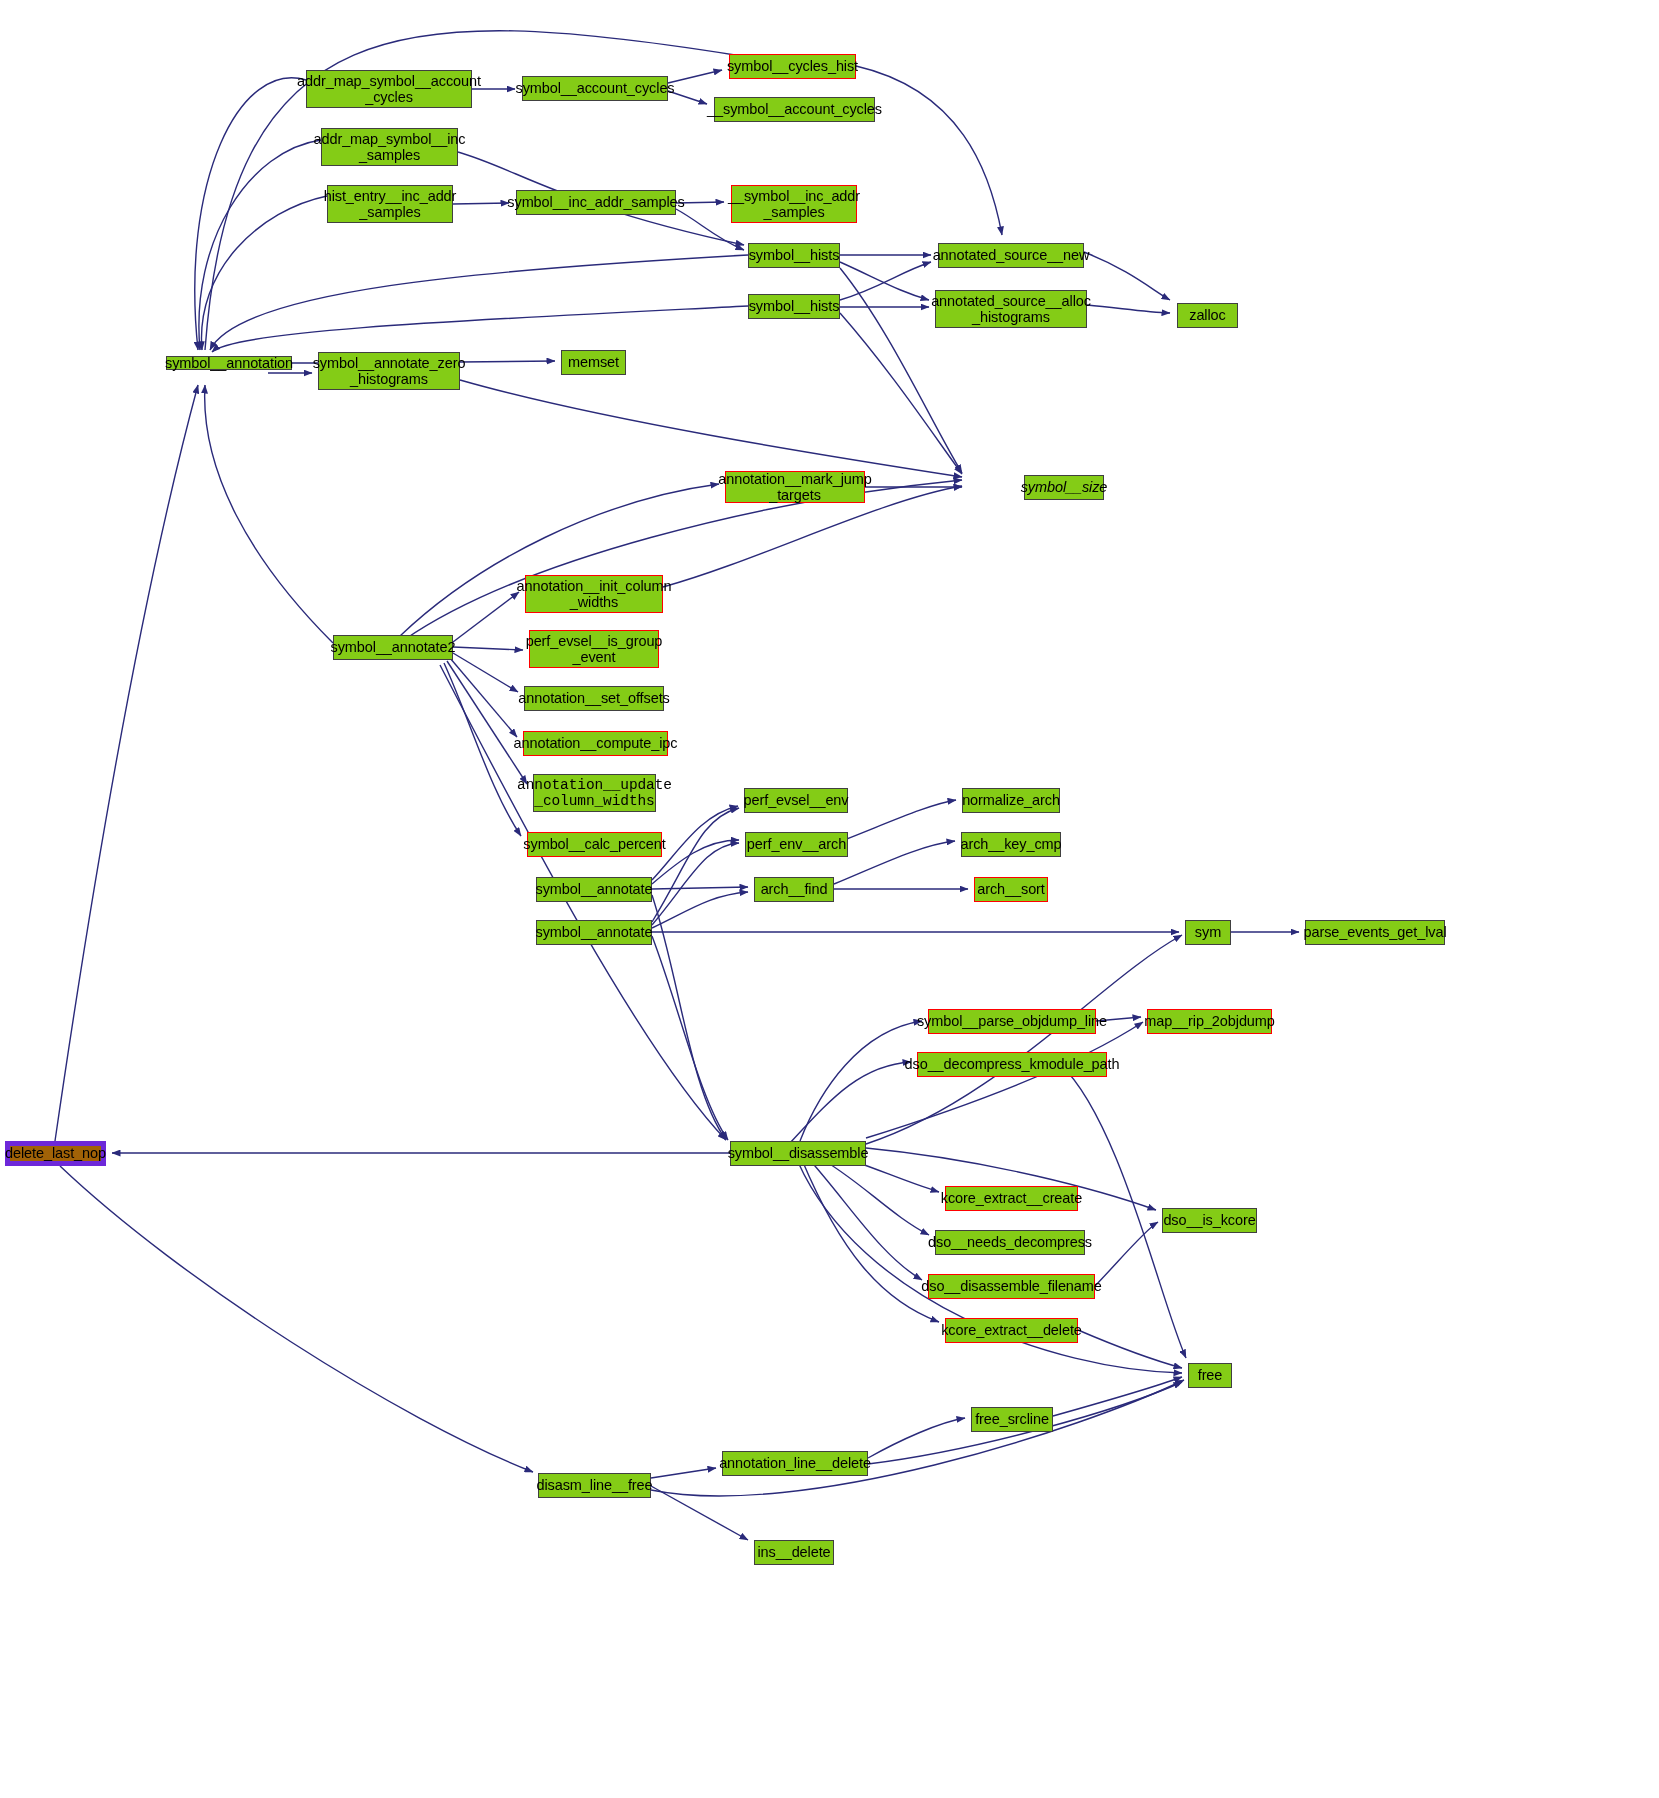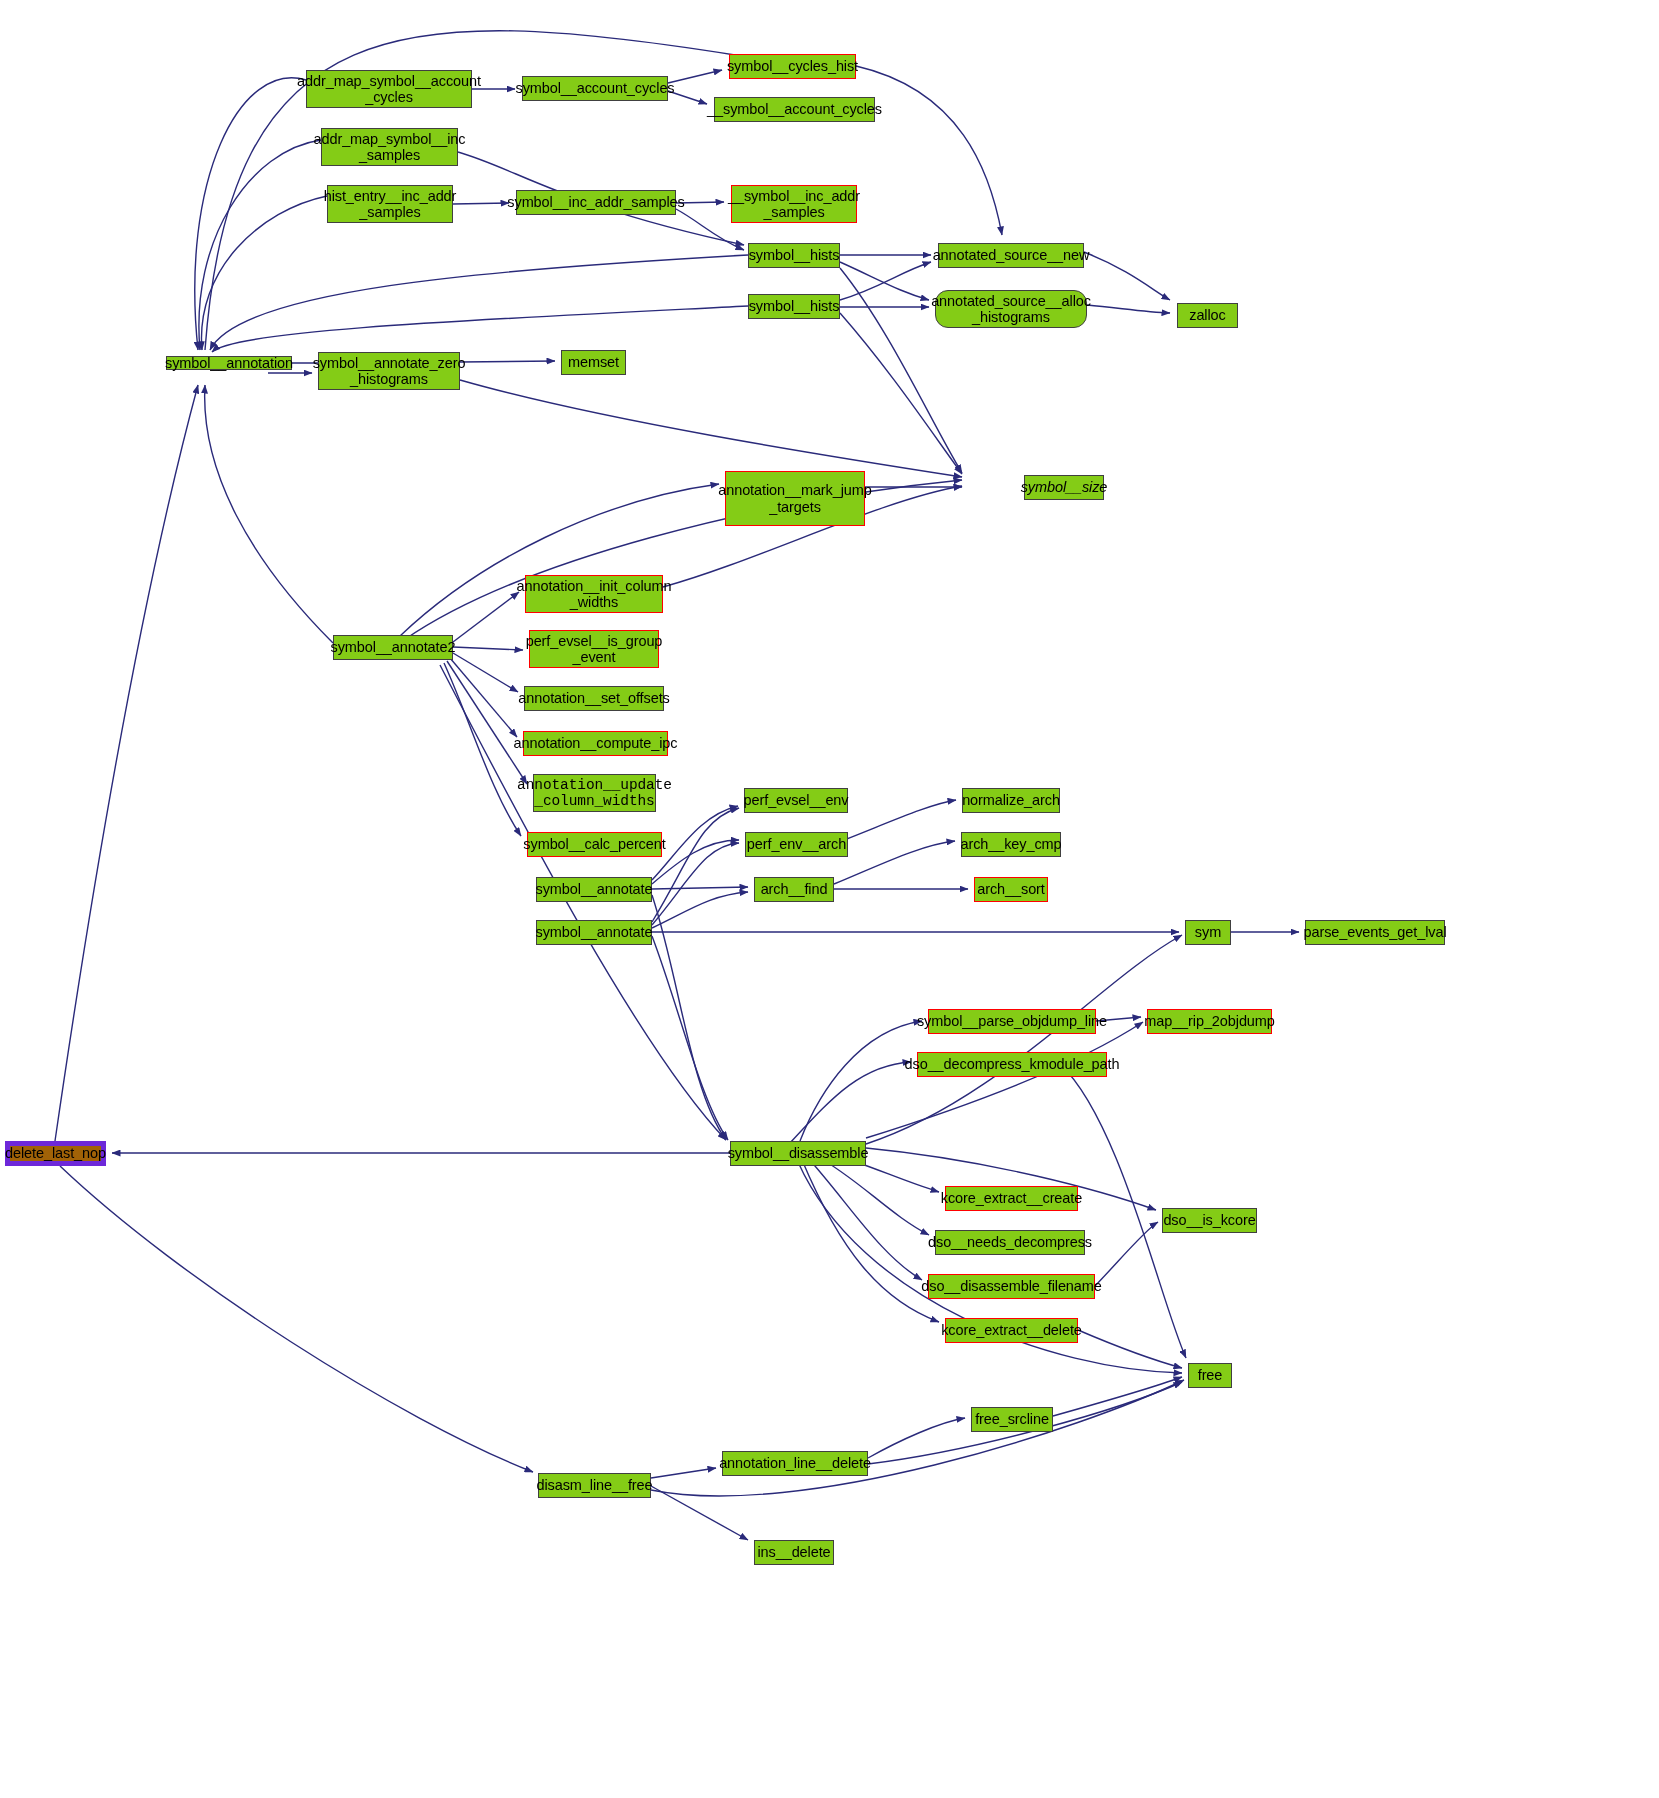--- a/index.html
+++ b/index.html
@@ -153,28 +153,28 @@
     <div class="node" style="left: 321px; top: 128px; width: 137px; height: 38px;">addr_map_symbol__inc
 _samples</div>
     <div class="node" style="left: 327px; top: 185px; width: 126px; height: 38px;">hist_entry__inc_addr
 _samples</div>
     <div class="node" style="left: 516px; top: 190px; width: 160px; height: 25px;">symbol__inc_addr_samples</div>
     <div class="node red" style="left: 731px; top: 185px; width: 126px; height: 38px;">__symbol__inc_addr
 _samples</div>
     <div class="node" style="left: 748px; top: 243px; width: 92px; height: 25px;">symbol__hists</div>
     <div class="node" style="left: 938px; top: 243px; width: 146px; height: 25px;">annotated_source__new</div>
     <div class="node" style="left: 748px; top: 294px; width: 92px; height: 25px;">symbol__hists</div>
-    <div class="node" style="left: 935px; top: 290px; width: 152px; height: 38px; border-radius: 13px;">annotated_source__alloc
+    <div class="node" style="left: 935px; top: 290px; width: 152px; height: 38px;">annotated_source__alloc
 _histograms</div>
     <div class="node" style="left: 1177px; top: 303px; width: 61px; height: 25px;">zalloc</div>
     <div class="node" style="left: 142px; top: 356px; width: 126px; height: 14px; margin-left: 24px;">symbol__annotation</div>
     <div class="node" style="left: 318px; top: 352px; width: 142px; height: 38px;">symbol__annotate_zero
 _histograms</div>
     <div class="node" style="left: 561px; top: 350px; width: 65px; height: 25px;">memset</div>
-    <div class="node red" style="left: 725px; top: 471px; width: 140px; height: 55px;">annotation__mark_jump
+    <div class="node red" style="left: 725px; top: 471px; width: 140px; height: 32px;">annotation__mark_jump
 _targets</div>
     <div class="node" style="left: 1024px; top: 475px; width: 80px; height: 25px; font-style: italic;">symbol__size</div>
     <div class="node red" style="left: 525px; top: 575px; width: 138px; height: 38px;">annotation__init_column
 _widths</div>
     <div class="node" style="left: 333px; top: 635px; width: 120px; height: 25px;">symbol__annotate2</div>
     <div class="node red" style="left: 529px; top: 630px; width: 130px; height: 38px;">perf_evsel__is_group
 _event</div>
     <div class="node" style="left: 524px; top: 686px; width: 140px; height: 25px;">annotation__set_offsets</div>
     <div class="node red" style="left: 523px; top: 731px; width: 145px; height: 25px;">annotation__compute_ipc</div>
     <div class="node" style="left: 533px; top: 774px; width: 123px; height: 38px; font-family: Liberation Mono, monospace;">annotation__update

